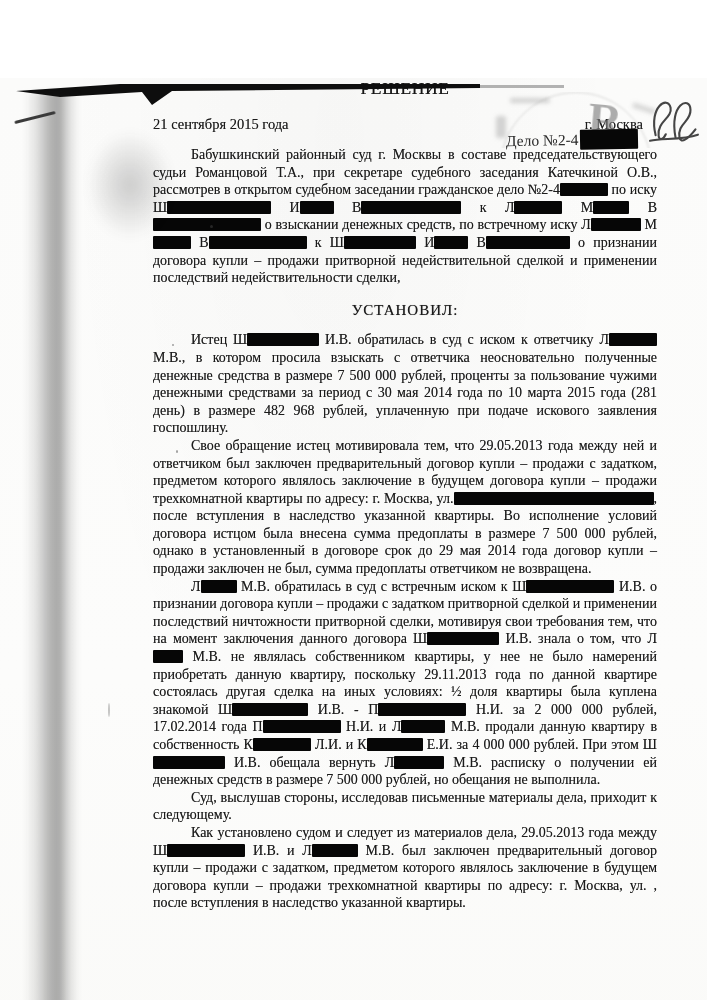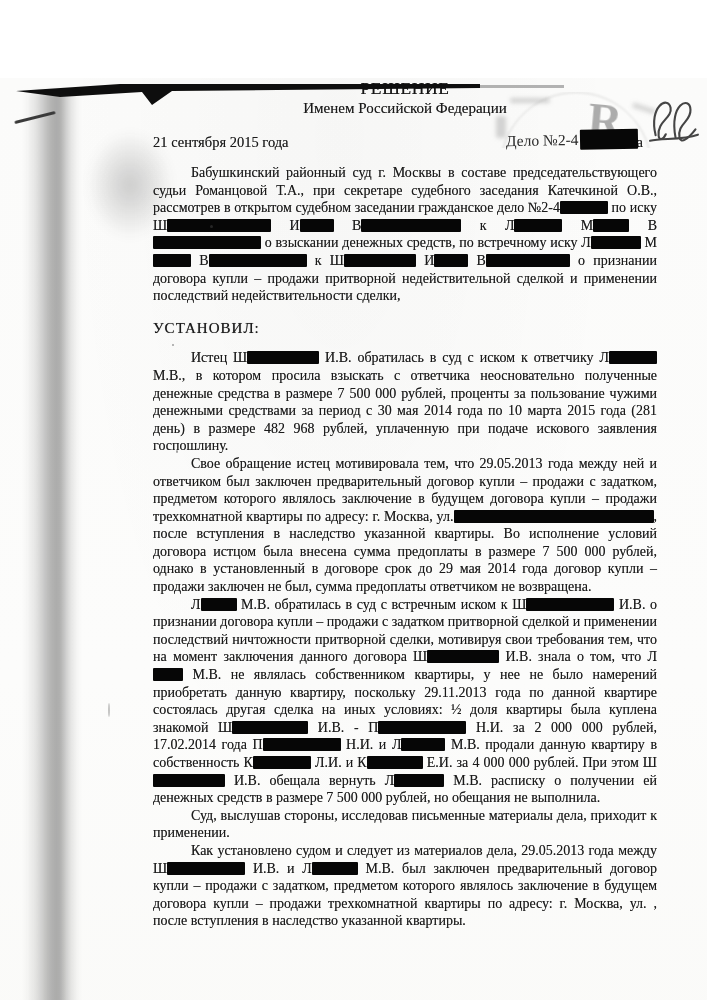--- a/index.html
+++ b/index.html
@@ -70,21 +70,21 @@
     text-shadow:0 0 .5px rgba(0,0,0,.45);
   }
   .date-row .city{padding-right:14px;}
   .body-text{font-size:14px;line-height:17.6px;}
   .para{
     margin:0;text-align:justify;text-indent:38px;
     text-shadow:0 0 .55px rgba(0,0,0,.5);
   }
   .intro{margin-top:13px;}
   .section-heading{
-    font-size:15px;letter-spacing:1px;margin:15px 0 12px 0;
+    text-align:center;font-size:15px;letter-spacing:1px;margin:15px 0 12px 0;
     text-shadow:0 0 .7px rgba(0,0,0,.6);
   }
   .redact{
     display:inline-block;height:13px;background:#060606;border-radius:1px;
     vertical-align:-2px;
   }
 </style>
 </head>
 <body>
 
@@ -119,33 +119,32 @@
       <path d="M8 51 C 20 47, 40 47, 55 40"></path>
     </g>
   </svg>
 
   <div class="case-row">
     <span>Дело №2-4</span><span class="case-redact"></span>
   </div>
 
   <div class="content-col">
     <div class="doc-title">РЕШЕНИЕ</div>
-    <div class="doc-subtitle">Именем Российской Федерации</div>
 
     <div class="date-row">
       <span>21 сентября 2015 года</span>
       <span class="city">г. Москва</span>
     </div>
 
     <div class="body-text">
       <p class="para intro">Бабушкинский районный суд г. Москвы в составе председательствующего судьи Романцовой Т.А., при секретаре судебного заседания Катечкиной О.В., рассмотрев в открытом судебном заседании гражданское дело №2-4<span class="redact" style="width: 48px;"></span> по иску Ш<span class="redact" style="width: 104px;"></span> И<span class="redact" style="width: 34px;"></span> В<span class="redact" style="width: 100px;"></span> к Л<span class="redact" style="width: 48px;"></span> М<span class="redact" style="width: 36px;"></span> В<span class="redact" style="width: 108px;"></span> о взыскании денежных средств, по встречному иску Л<span class="redact" style="width: 50px;"></span> М<span class="redact" style="width: 38px;"></span> В<span class="redact" style="width: 98px;"></span> к Ш<span class="redact" style="width: 72px;"></span> И<span class="redact" style="width: 34px;"></span> В<span class="redact" style="width: 84px;"></span> о признании договора купли – продажи притворной недействительной сделкой и применении последствий недействительности сделки,</p>
       <div class="section-heading">УСТАНОВИЛ:</div>
       <div>
           <p class="para">Истец Ш<span class="redact" style="width: 72px;"></span> И.В. обратилась в суд с иском к ответчику Л<span class="redact" style="width: 48px;"></span> М.В., в котором просила взыскать с ответчика неосновательно полученные денежные средства в размере 7 500 000 рублей, проценты за пользование чужими денежными средствами за период с 30 мая 2014 года по 10 марта 2015 года (281 день) в размере 482 968 рублей, уплаченную при подаче искового заявления госпошлину.</p>
           <p class="para">Свое обращение истец мотивировала тем, что 29.05.2013 года между ней и ответчиком был заключен предварительный договор купли – продажи с задатком, предметом которого являлось заключение в будущем договора купли – продажи трехкомнатной квартиры по адресу: г. Москва, ул.<span class="redact" style="width: 200px;"></span>, после вступления в наследство указанной квартиры. Во исполнение условий договора истцом была внесена сумма предоплаты в размере 7 500 000 рублей, однако в установленный в договоре срок до 29 мая 2014 года договор купли – продажи заключен не был, сумма предоплаты ответчиком не возвращена.</p>
           <p class="para">Л<span class="redact" style="width: 36px;"></span> М.В. обратилась в суд с встречным иском к Ш<span class="redact" style="width: 88px;"></span> И.В. о признании договора купли – продажи с задатком притворной сделкой и применении последствий ничтожности притворной сделки, мотивируя свои требования тем, что на момент заключения данного договора Ш<span class="redact" style="width: 72px;"></span> И.В. знала о том, что Л<span class="redact" style="width: 30px;"></span> М.В. не являлась собственником квартиры, у нее не было намерений приобретать данную квартиру, поскольку 29.11.2013 года по данной квартире состоялась другая сделка на иных условиях: ½ доля квартиры была куплена знакомой Ш<span class="redact" style="width: 76px;"></span> И.В. - П<span class="redact" style="width: 88px;"></span> Н.И. за 2 000 000 рублей, 17.02.2014 года П<span class="redact" style="width: 78px;"></span> Н.И. и Л<span class="redact" style="width: 44px;"></span> М.В. продали данную квартиру в собственность К<span class="redact" style="width: 58px;"></span> Л.И. и К<span class="redact" style="width: 56px;"></span> Е.И. за 4 000 000 рублей. При этом Ш<span class="redact" style="width: 72px;"></span> И.В. обещала вернуть Л<span class="redact" style="width: 50px;"></span> М.В. расписку о получении ей денежных средств в размере 7 500 000 рублей, но обещания не выполнила.</p>
-          <p class="para">Суд, выслушав стороны, исследовав письменные материалы дела, приходит к применении.</p>
+          <p class="para">Суд, выслушав стороны, исследовав письменные материалы дела, приходит к следующему.</p>
           <p class="para">Как установлено судом и следует из материалов дела, 29.05.2013 года между Ш<span class="redact" style="width: 78px;"></span> И.В. и Л<span class="redact" style="width: 46px;"></span> М.В. был заключен предварительный договор купли – продажи с задатком, предметом которого являлось заключение в будущем договора купли – продажи трехкомнатной квартиры по адресу: г. Москва, ул.  , после вступления в наследство указанной квартиры.</p>
         </div>
     </div>
   </div>
 
 </div>
 
 </body></html>

